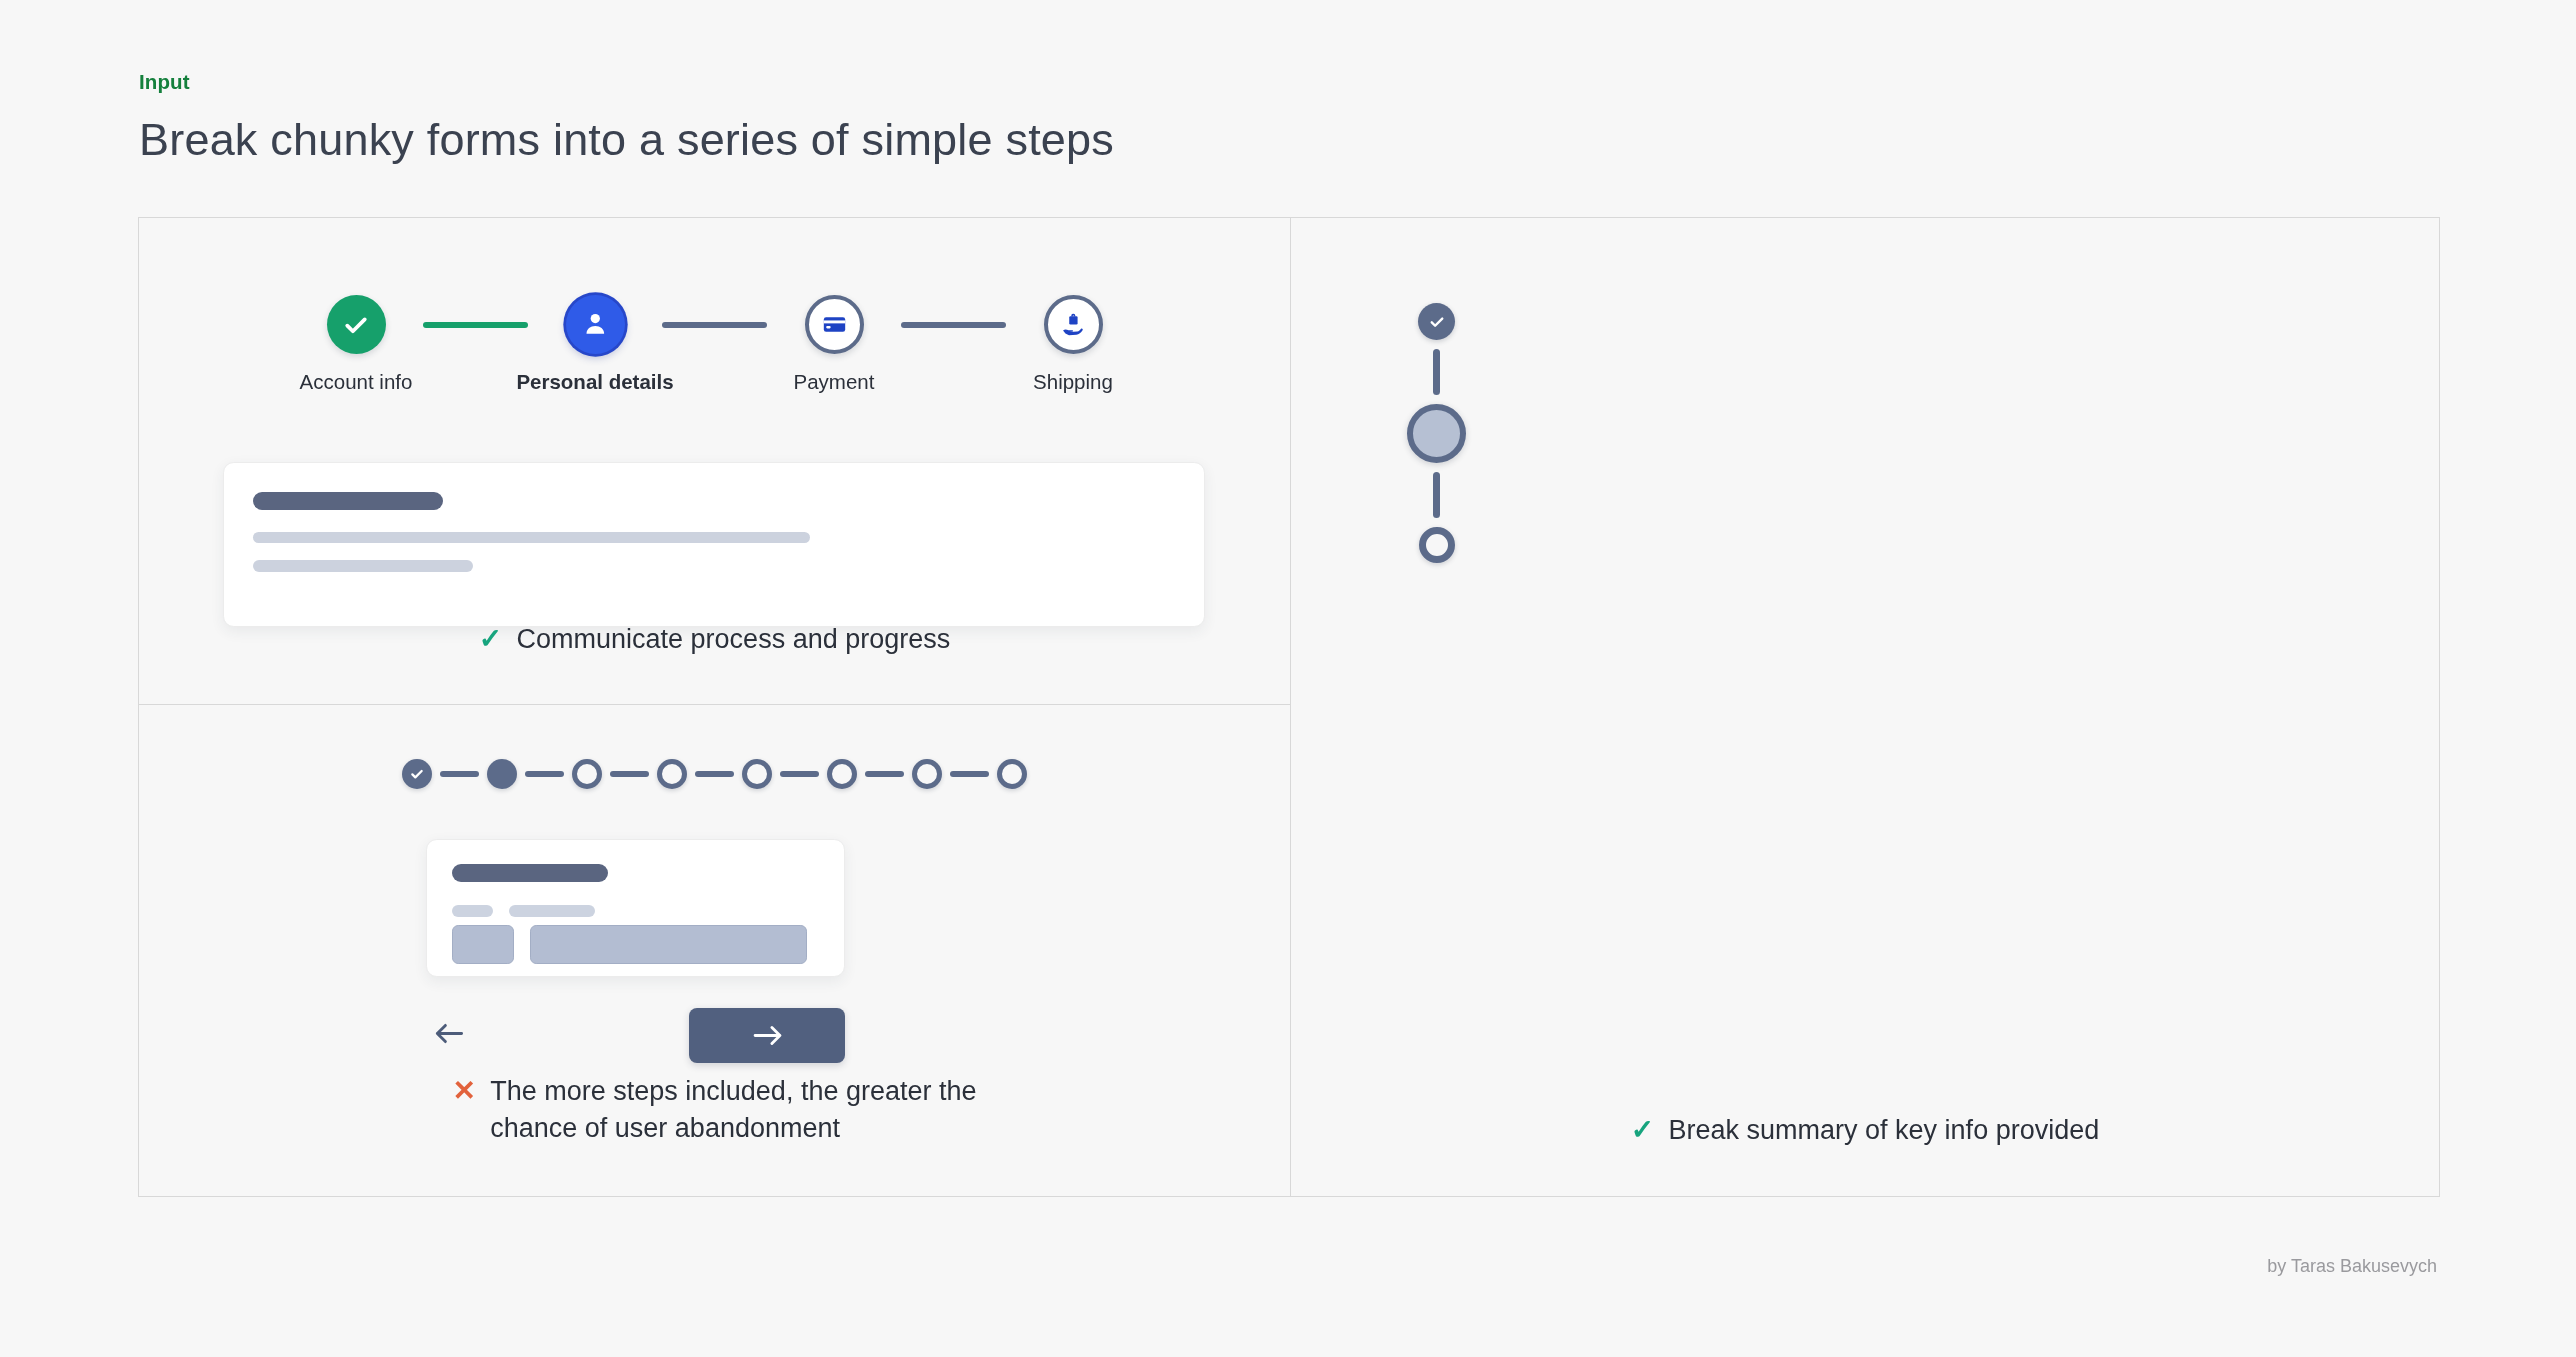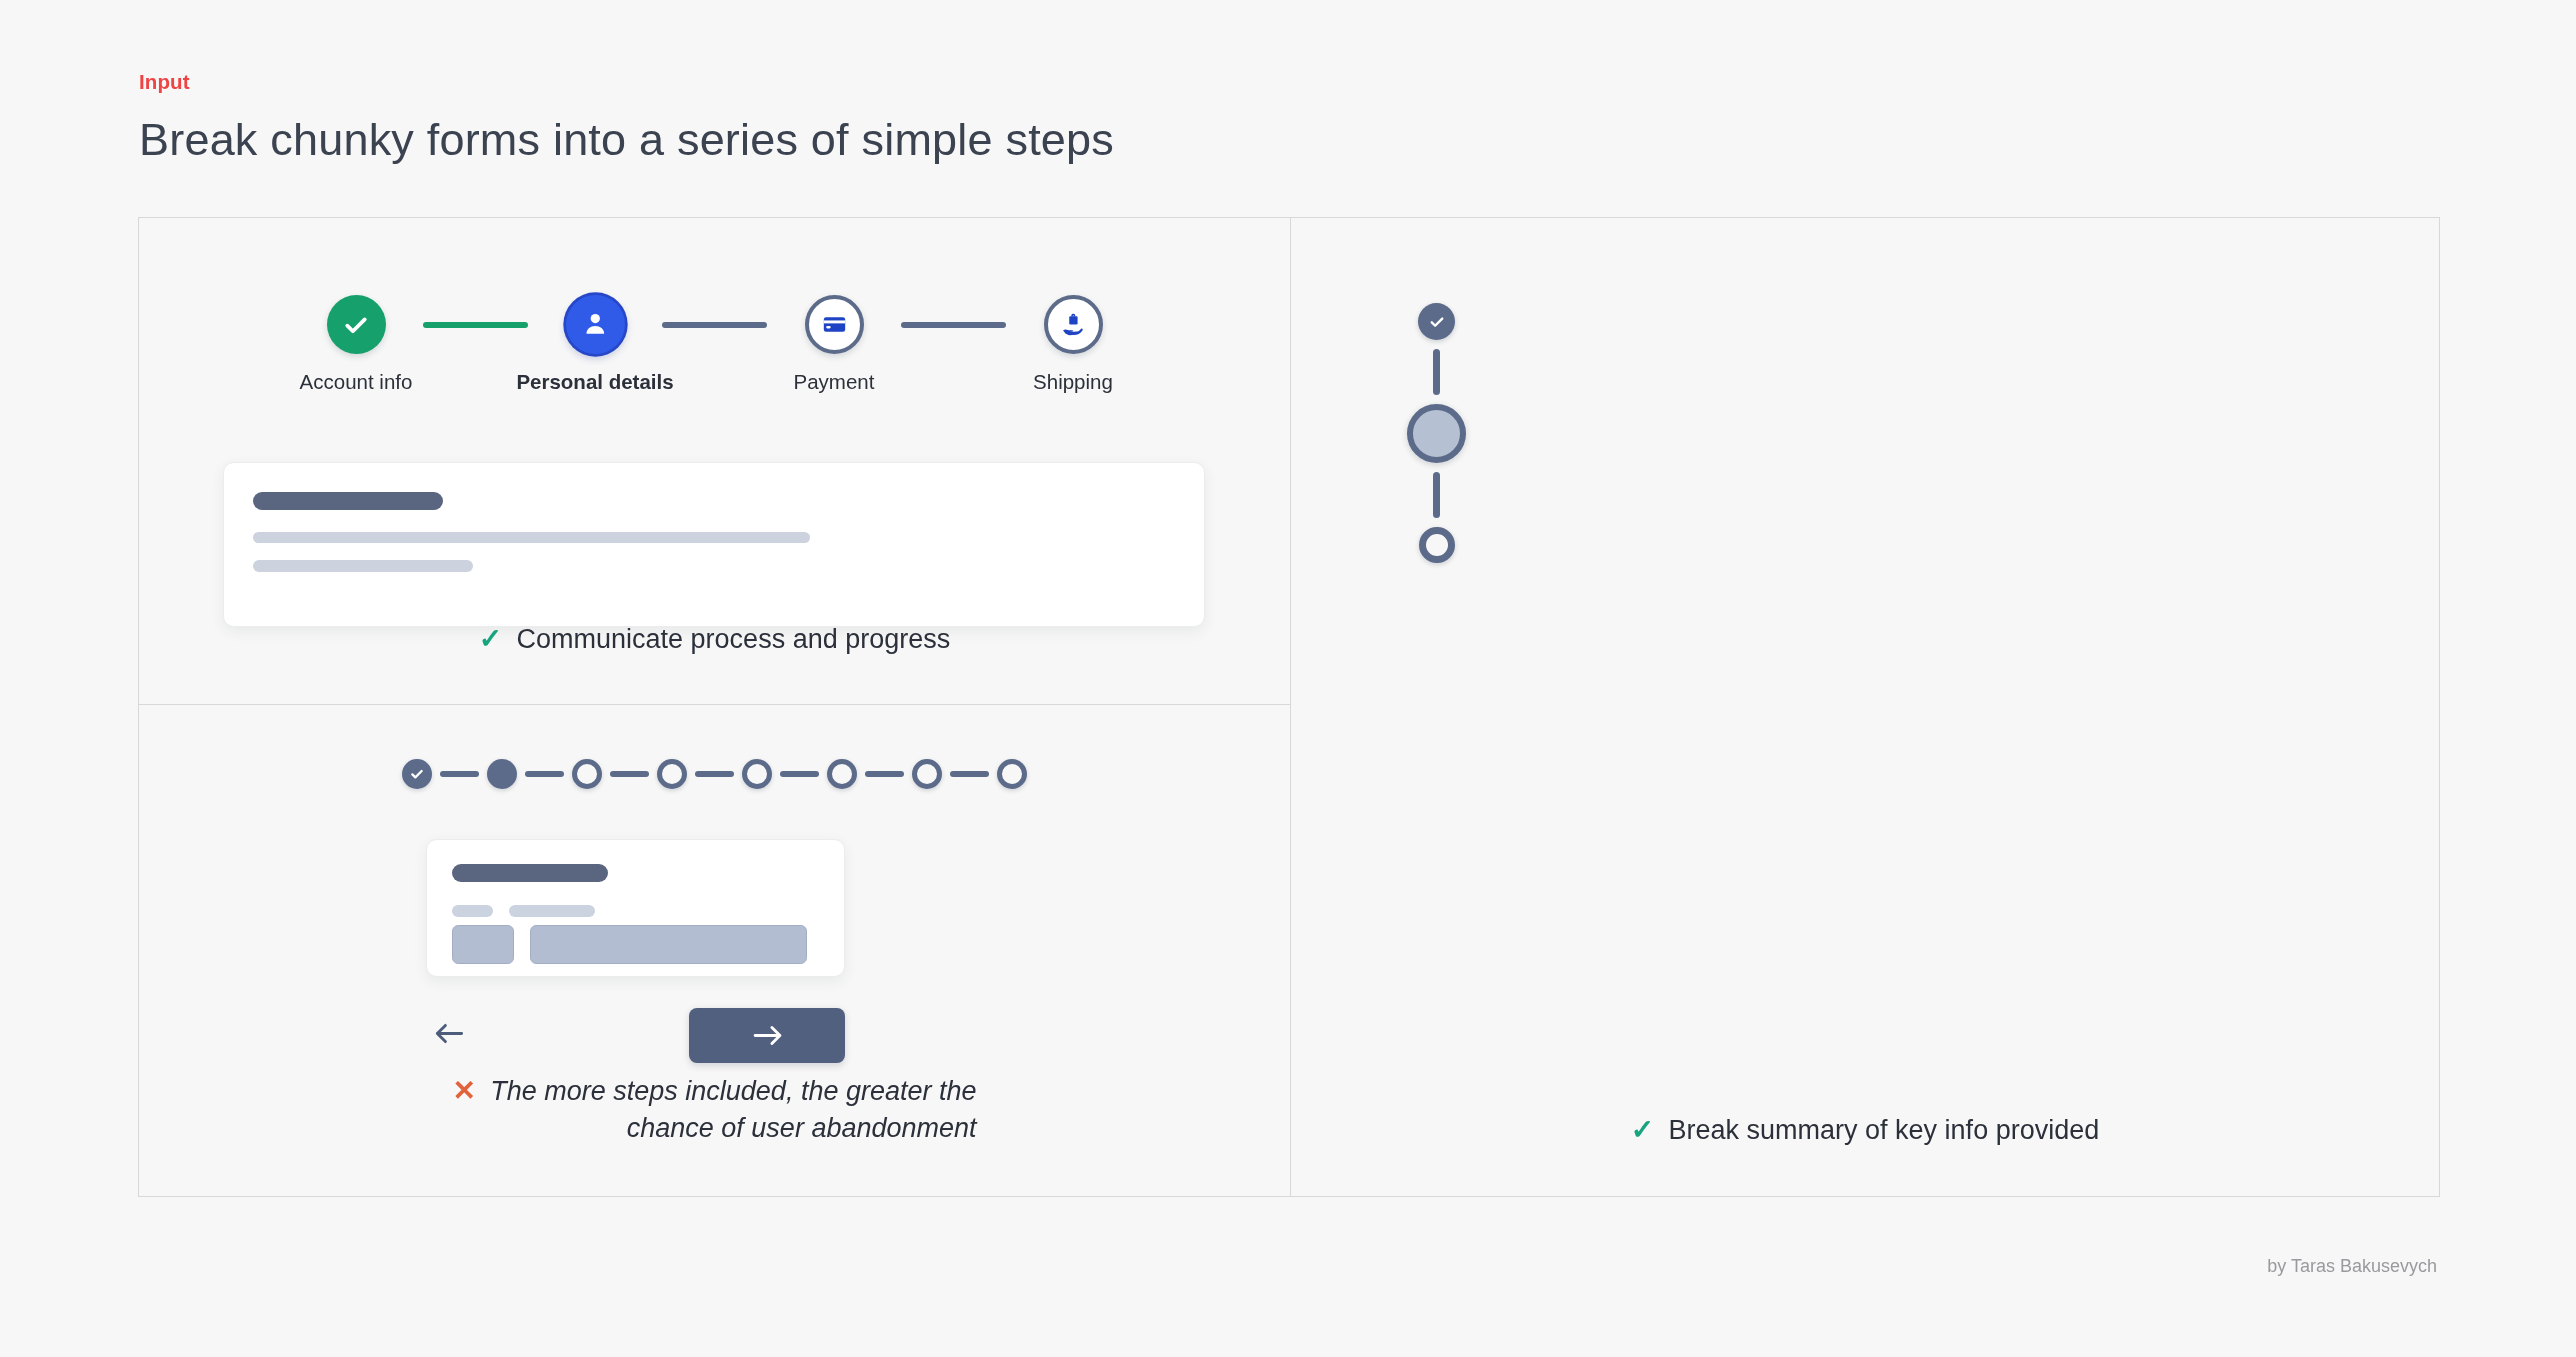--- a/index.html
+++ b/index.html
@@ -7,21 +7,21 @@
     width: 2576px; height: 1357px;
     background: #f7f7f7;
     font-family: "Liberation Sans", sans-serif;
     overflow: hidden;
   }
   .page { position: relative; width: 2576px; height: 1357px; background: #f7f7f7; }
 
   
   .hdr { position: absolute; left: 139px; top: 70px; }
   .hdr-kicker {
-    font-size: 20.5px; font-weight: 700; color: #ef4444;
+    font-size: 20.5px; font-weight: 700; color: #15803d;
     letter-spacing: 0.1px;
   }
   .hdr-title {
     margin-top: 19.6px;
     font-size: 45px; font-weight: 400; color: #3b4250;
     letter-spacing: 0.2px; white-space: nowrap;
   }
 
   
   .frame {
@@ -76,21 +76,21 @@
 
   
   .caption {
     position: absolute; left: 0; right: 0;
     display: flex; align-items: flex-start; justify-content: center;
     gap: 14.3px; color: #2b303a; font-size: 27px; line-height: 1.38;
   }
   .caption .mark { font-size: 28px; font-weight: 700; line-height: 1.3; }
   .mark.ok { color: #17a47e; }
   .mark.bad { color: #e2623c; font-weight: 700; }
-  .caption-text.center { text-align: right; font-style: italic; }
+  .caption-text.center { text-align: left; }
 
   
   .lstep {
     position: absolute; left: 0; right: 0; top: 54px;
     display: flex; justify-content: center; align-items: center;
   }
   .ldot {
     width: 30px; height: 30px; border-radius: 50%;
     display: flex; align-items: center; justify-content: center;
     box-shadow: 0 1.8px 4.5px rgba(40,50,70,.18);

